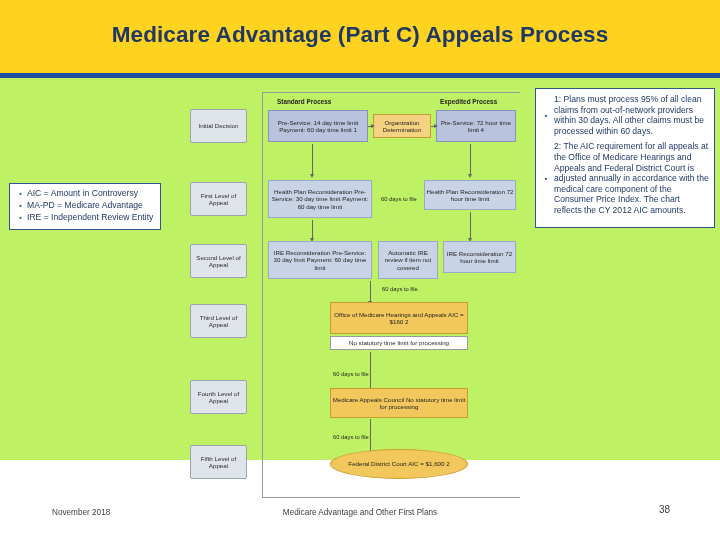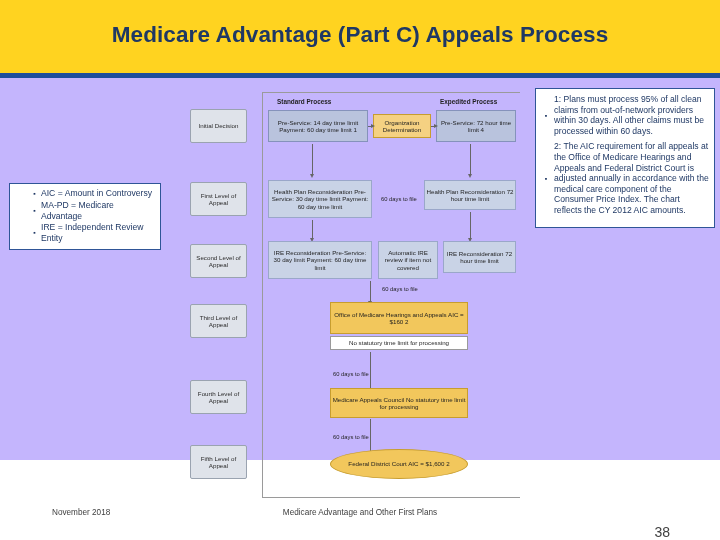--- a/index.html
+++ b/index.html
@@ -11,21 +11,21 @@
     height: 540px;
     background: #ffffff;
     font-family: "Liberation Sans", sans-serif;
     overflow: hidden;
     position: relative;
   }
   .slide {
     position: relative;
     width: 720px;
     height: 460px;
-    background: #c4b5fd;
+    background: #bef264;
     text-decoration: underline;
   }
   
   .title-band {
     position: absolute;
     left: 0; top: 0;
     width: 720px;
     height: 78px;
     background: #ffd320;
   }
@@ -45,21 +45,21 @@
     color: #1f3864;
     letter-spacing: 0.1px;
   }
   
   .legend-left {
     position: absolute;
     left: 9px; top: 183px;
     width: 152px;
     border: 1px solid #2f5597;
     background: #ffffff;
-    padding: 4px 4px 5px 18px;
+    padding: 4px 4px 5px 4px;
     box-sizing: border-box;
   }
   .legend-right {
     position: absolute;
     left: 535px; top: 88px;
     width: 180px;
     border: 1px solid #2f5597;
     background: #ffffff;
     padding: 5px 4px 6px 2px;
     box-sizing: border-box;
@@ -193,22 +193,22 @@
   .footer-center {
     position: absolute;
     left: 0; top: 508px;
     width: 720px;
     text-align: center;
     font-size: 8.2px;
     color: #404040;
   }
   .footer-page {
     position: absolute;
-    right: 50px; top: 524px;
-    font-size: 14px;
+    right: 50px; top: 504px;
+    font-size: 10px;
     color: #404040;
   }
 </style>
 </head>
 <body>
 
 <div class="slide">
 
   <div class="title-band">
     <div class="bar-bottom"></div>

